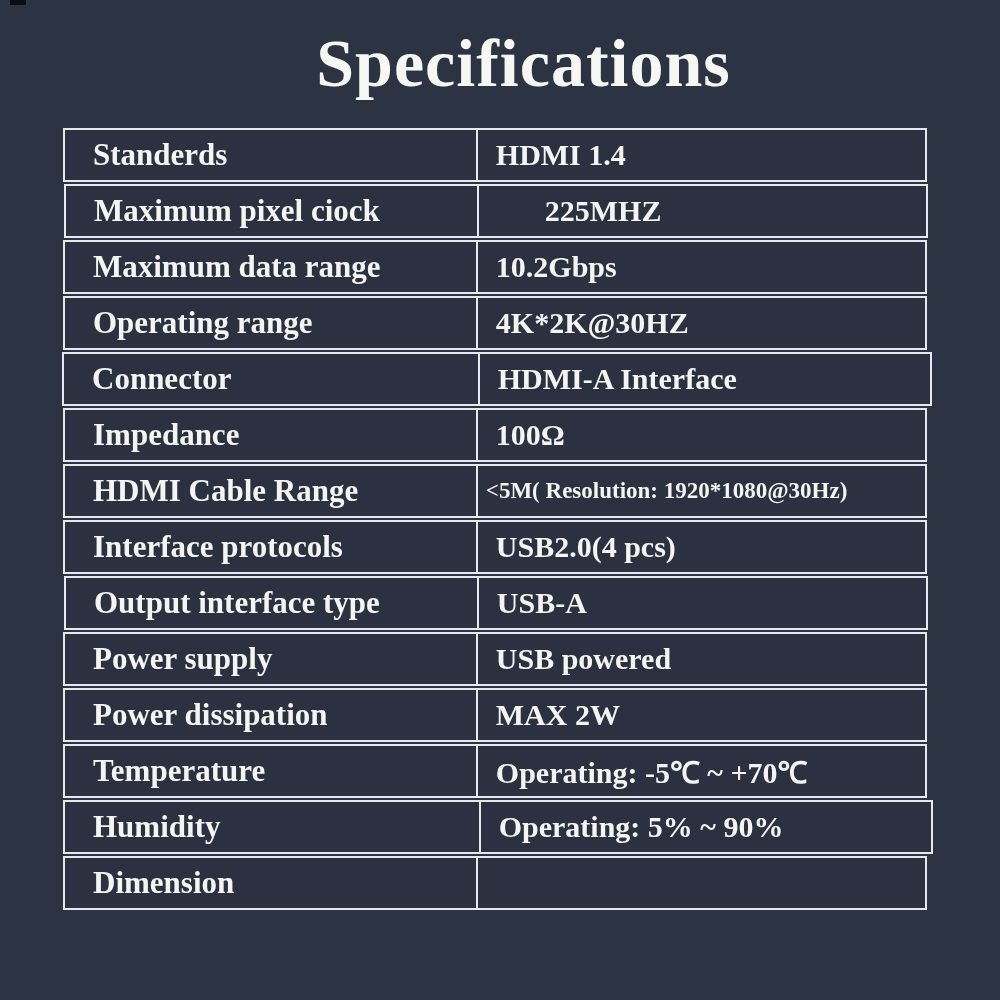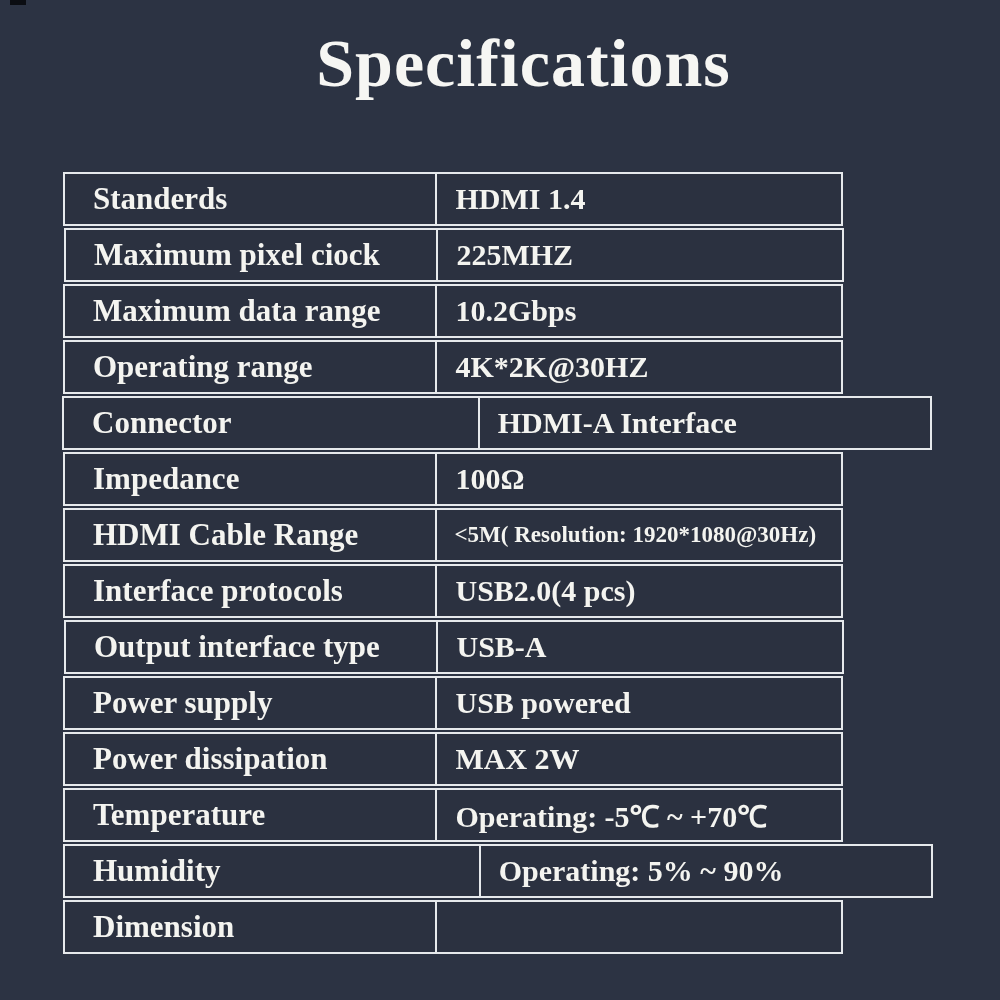--- a/index.html
+++ b/index.html
@@ -30,36 +30,35 @@
     font-size: 68px;
     font-weight: bold;
     letter-spacing: 1px;
     line-height: 1.05;
     padding-left: 47px;
   }
   .spec-table {
     position: absolute;
     left: 63px;
     top: 128px;
-    width: 780px;
-    margin-top: 44px;
+    width: 864px;
   }
   .row {
     display: flex;
     align-items: stretch;
     height: 50px;
     border: 2px solid #e6e9ec;
     margin-bottom: 2px;
     color: #f4f4f0;
     font-weight: bold;
     font-size: 31px;
     background: #2b3140;
   }
   
-  .row:nth-child(2) { transform: translateX(1px); }
+  .row:nth-child(2) { transform: translateX(1px); gap: 48px; }
   .row:nth-child(5) { transform: translateX(-1px); width: 866px; }
   .row:nth-child(9) { transform: translateX(1px); }
   .row:nth-child(13){ width: 866px; }
   .cell-label {
     width: 48%;
     box-sizing: border-box;
     border-right: 2px solid #e6e9ec;
     display: flex;
     align-items: center;
     padding-left: 28px;
@@ -69,21 +68,21 @@
     flex: 1;
     display: flex;
     align-items: center;
     padding-left: 18px;
     font-size: 30px;
     white-space: nowrap;
     text-align: right;
   }
   .row.small .cell-value {
     font-size: 23px;
-    padding-left: 17px;
+    padding-left: 8px;
   }
 </style>
 </head>
 <body>
 
 <div class="page">
   <div class="corner-mark"></div>
   <h1 class="page-title">Specifications</h1>
   <div class="spec-table">
   <div class="row">

